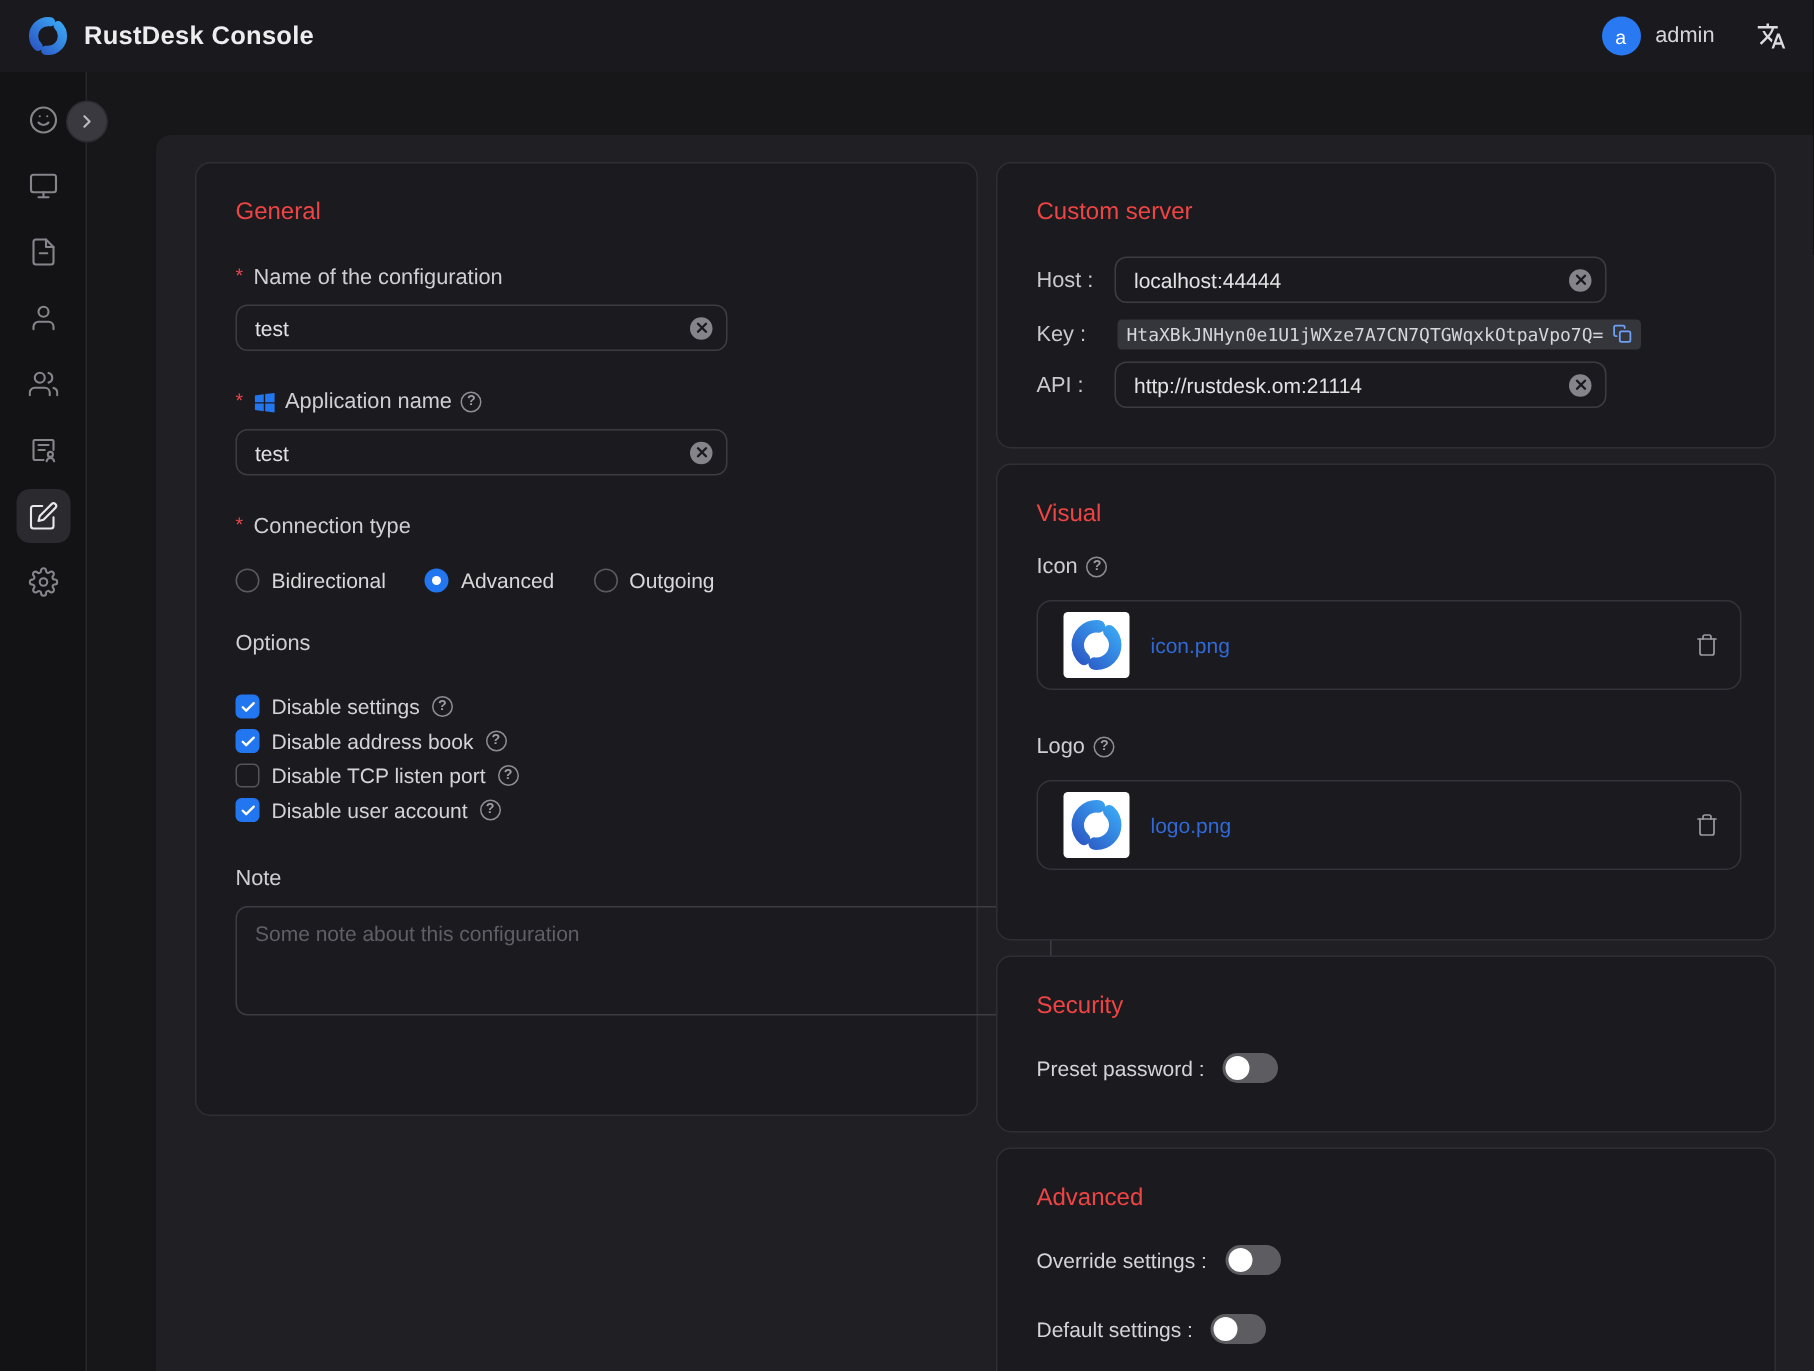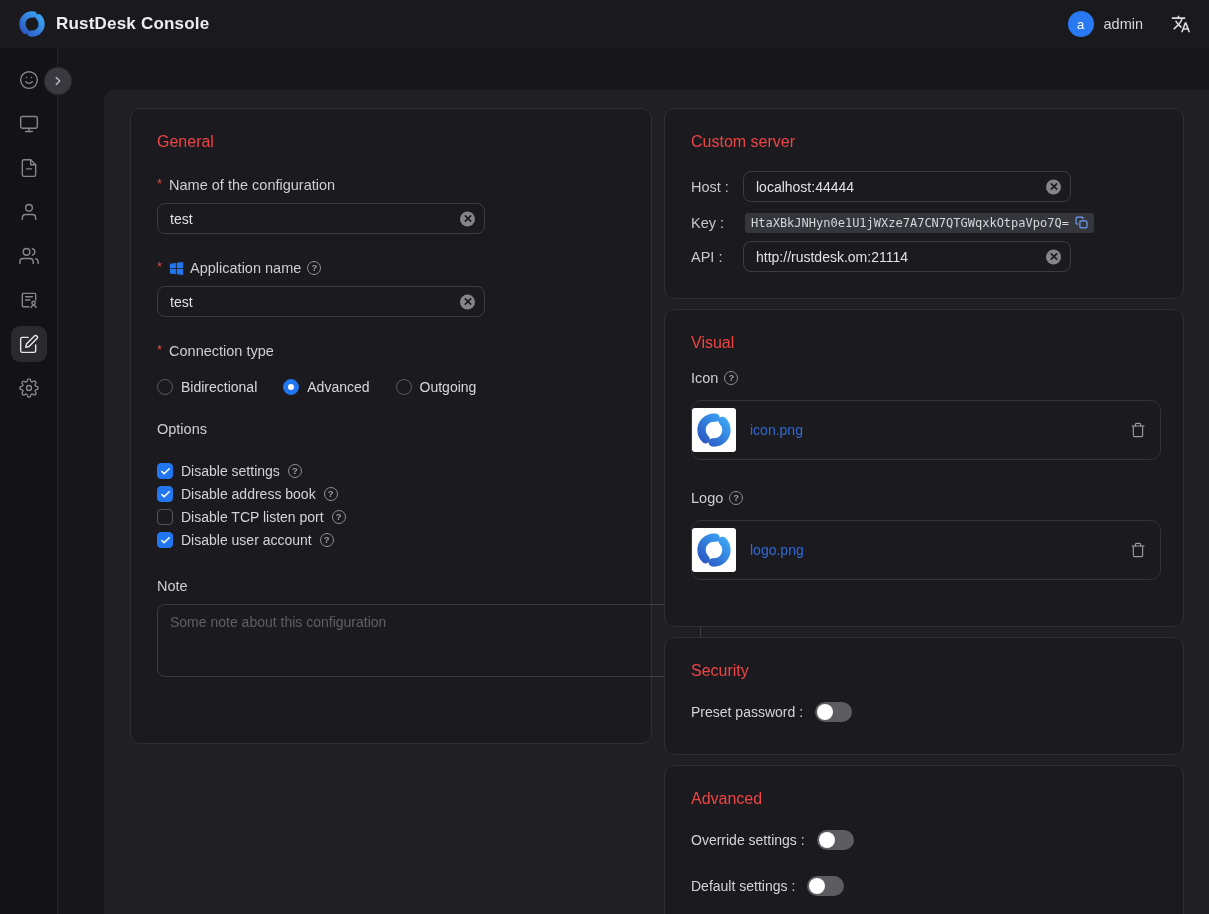--- a/index.html
+++ b/index.html
@@ -113,21 +113,21 @@
   }
   .key-text{
     font-family:"DejaVu Sans Mono", monospace; font-size:12px; color:#d4d6da; letter-spacing:0;
     white-space:nowrap;
   }
   .copy-icon{ color:#6ea0f5; display:flex; cursor:pointer; }
   
   .card-visual{ padding-bottom:46px; }
   .file-box{
     margin-top:14px; width:470px; height:60px; border:1px solid #33333a; border-radius:10px;
-    display:flex; align-items:center; padding:8px 14px 8px 0; gap:14px;
+    display:flex; align-items:center; padding:8px 14px 8px 17px; gap:14px;
   }
   .thumb{
     width:44px; height:44px; background:#fff; border-radius:3px; display:flex;
     align-items:center; justify-content:center; flex-shrink:0;
   }
   .file-link{ color:#3069d6; text-decoration:none; font-size:14px; cursor:pointer; }
   .trash-btn{ margin-left:auto; color:#9a9aa0; display:flex; cursor:pointer; }
   
   .toggle-row{ display:flex; align-items:center; gap:12px; margin-top:22px; color:#d4d4d8; }
   .toggle{

